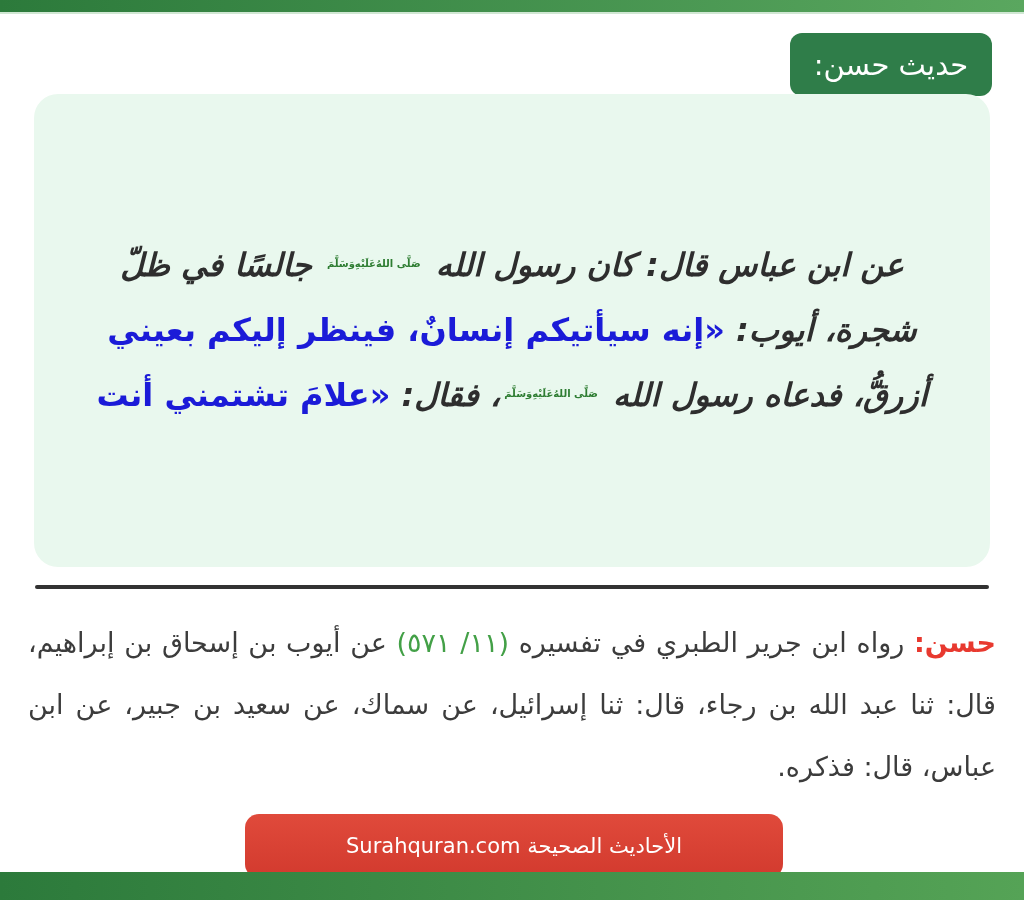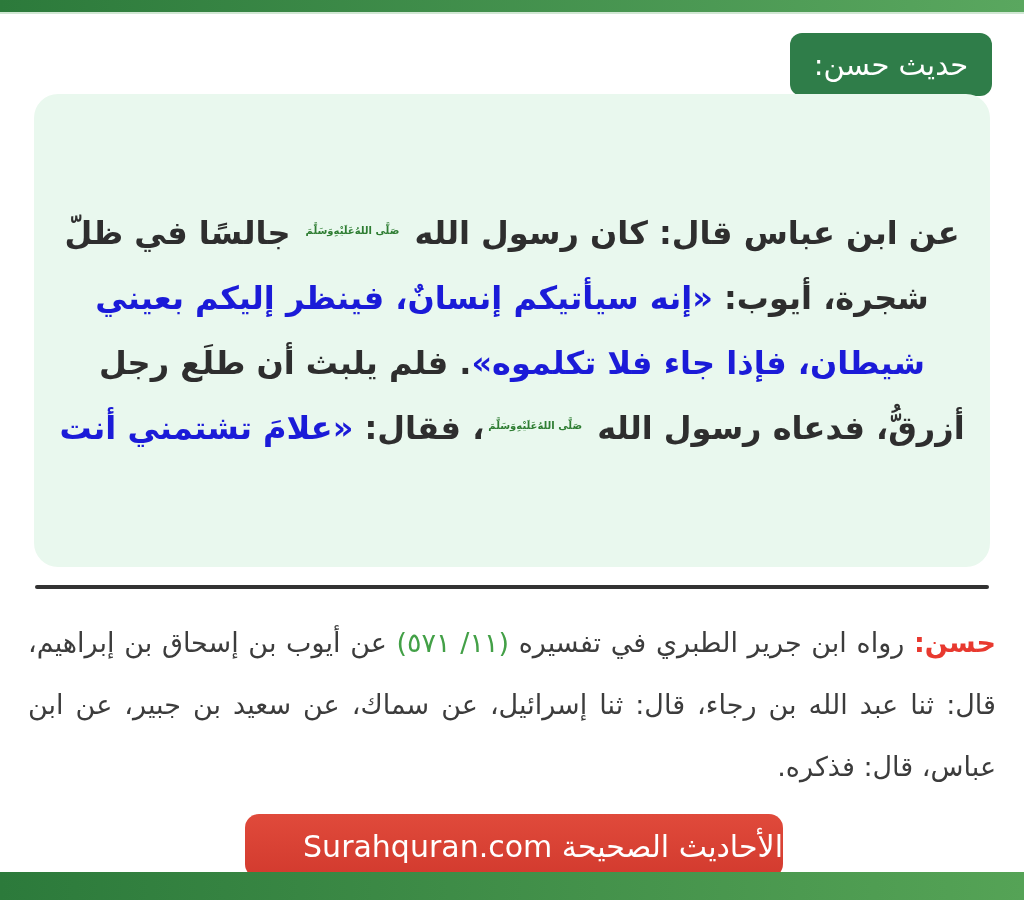--- a/index.html
+++ b/index.html
@@ -16,42 +16,42 @@
     background:#2f7d49; border-radius:12px; color:#ffffff;
     display:flex; align-items:center; justify-content:center;
     font-size:29px; direction:rtl; }
 
   .hadith-card { position:absolute; top:94px; left:34px; width:956px; height:473px;
     background:#e9f8ee; border-radius:24px; direction:rtl;
     display:flex; flex-direction:column; justify-content:center;
     text-align:center; font-weight:700; font-size:32px; line-height:65px;
     color:#2e2e2e; padding:0 18px; }
   .hadith-line { white-space:nowrap; }
-  .t-dark  { color:#2e2e2e; }
+  .t-dark  { color:#2e2e2e;font-style:italic; }
   .t-blue  { color:#1b1bd8; }
   .t-quran { color:#15803a; }
 
   .saw { display:inline-flex; flex-direction:row; align-items:center;
     justify-content:center; color:#2e7d32; font-weight:700;
     font-size:10px; line-height:9px; vertical-align:middle;
     margin:0 4px; transform:translateY(-4px); }
 
   .divider { position:absolute; top:585px; left:35px; width:954px; height:4px;
     background:#323232; border-radius:2px; }
 
   .source { position:absolute; top:612px; right:28px; width:968px;
     direction:rtl; text-align:justify; font-size:27px; line-height:62px;
     color:#3c3c3c; font-weight:400; }
   .s-red   { color:#e8392f; font-weight:700; }
   .s-green { color:#43a047; }
 
   .banner { position:absolute; top:814px; left:245px; width:538px; height:64px;
     background:linear-gradient(180deg,#e04a3b,#d23a2e); border-radius:14px;
-    color:#ffffff; display:flex; align-items:center; justify-content:flex-start;
-    font-size:30px; direction:rtl; }
+    color:#ffffff; display:flex; align-items:center; justify-content:center;
+    font-size:21px; direction:rtl; }
 
   .footer-bar { position:absolute; bottom:0; left:0; width:1024px; height:28px;
     background:linear-gradient(to right,#2c7a3b,#55a356); }
 </style>
 </head>
 <body>
 
 <div class="page">
 
   <div class="top-bar"></div>
@@ -66,23 +66,20 @@
       <span class="t-dark">عن ابن عباس قال: كان رسول الله </span><span class="saw">
           <span>صَلَّى اللهُ</span>
           <span>عَلَيْهِ</span>
           <span>وَسَلَّمَ</span>
         </span><span class="t-dark"> جالسًا في ظلّ</span>
     </div>
     <div class="hadith-line">
       <span class="t-dark">شجرة، أيوب: </span><span class="t-blue">«إنه سيأتيكم إنسانٌ، فينظر إليكم بعيني</span>
     </div>
     <div class="hadith-line">
-      <span class="t-blue">شيطان، فإذا جاء فلا تكلموه»</span><span class="t-dark">. فلم يلبث أن طلَع رجل</span>
-    </div>
-    <div class="hadith-line">
       <span class="t-dark">أزرقُّ، فدعاه رسول الله </span><span class="saw">
           <span>صَلَّى اللهُ</span>
           <span>عَلَيْهِ</span>
           <span>وَسَلَّمَ</span>
         </span><span class="t-dark">، فقال: </span><span class="t-blue">«علامَ تشتمني أنت</span>
     </div>
   </div>
 
   <div class="divider"></div>
 

